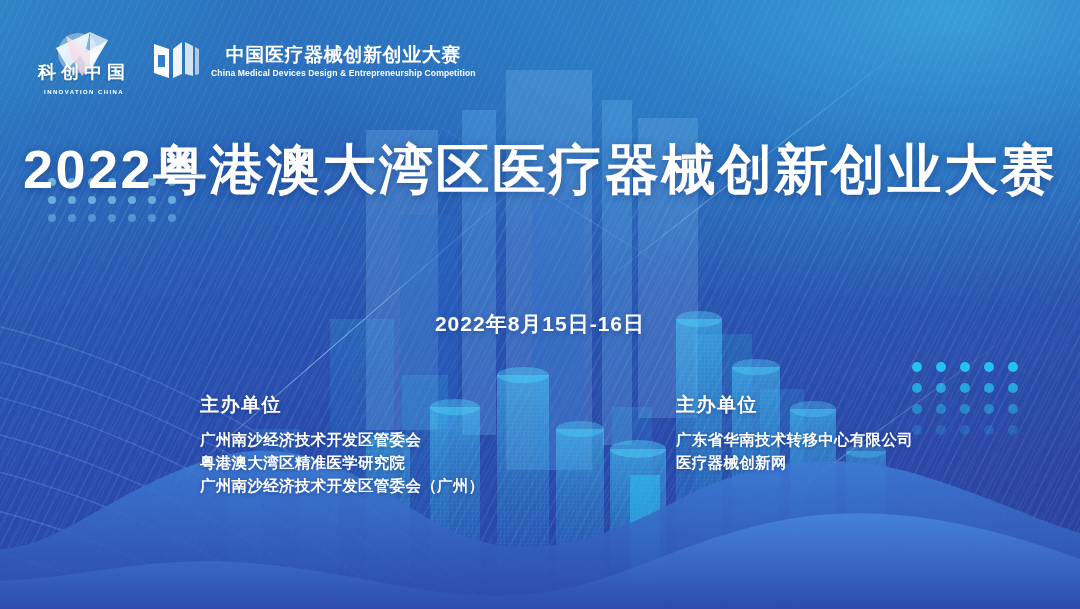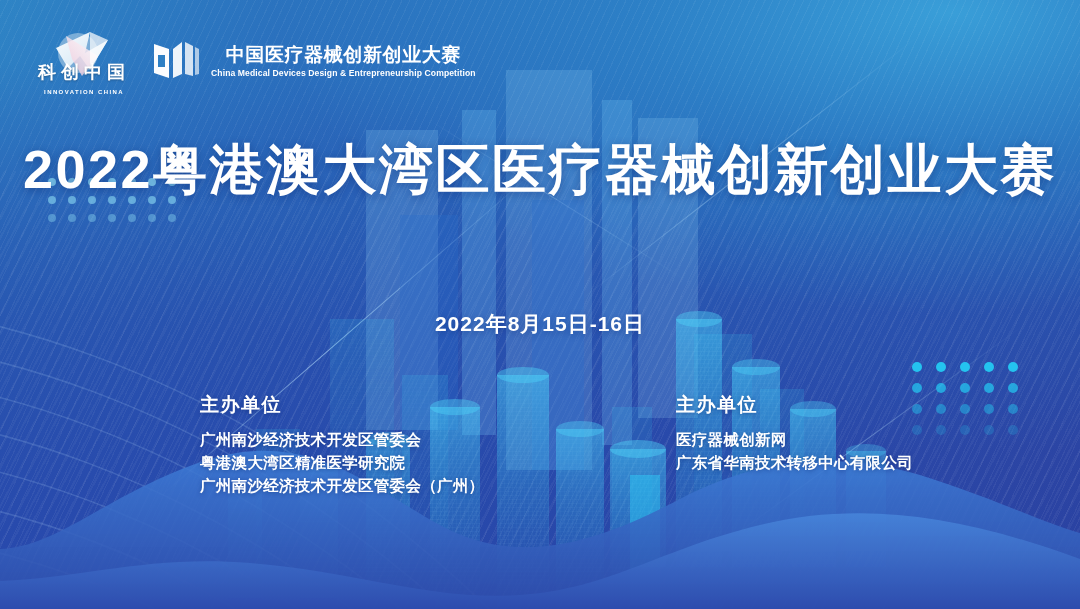--- a/index.html
+++ b/index.html
@@ -333,17 +333,17 @@
 
   <div class="org" id="org-host">
     <div class="head">主办单位</div>
     <div class="line">广州南沙经济技术开发区管委会</div>
     <div class="line">粤港澳大湾区精准医学研究院</div>
     <div class="line">广州南沙经济技术开发区管委会（广州）</div>
   </div>
 
   <div class="org" id="org-co">
     <div class="head">主办单位</div>
+    <div class="line">广东省华南技术转移中心有限公司</div>
     <div class="line">医疗器械创新网</div>
-    <div class="line">广东省华南技术转移中心有限公司</div>
   </div>
 
 </div>
 
 </body></html>

